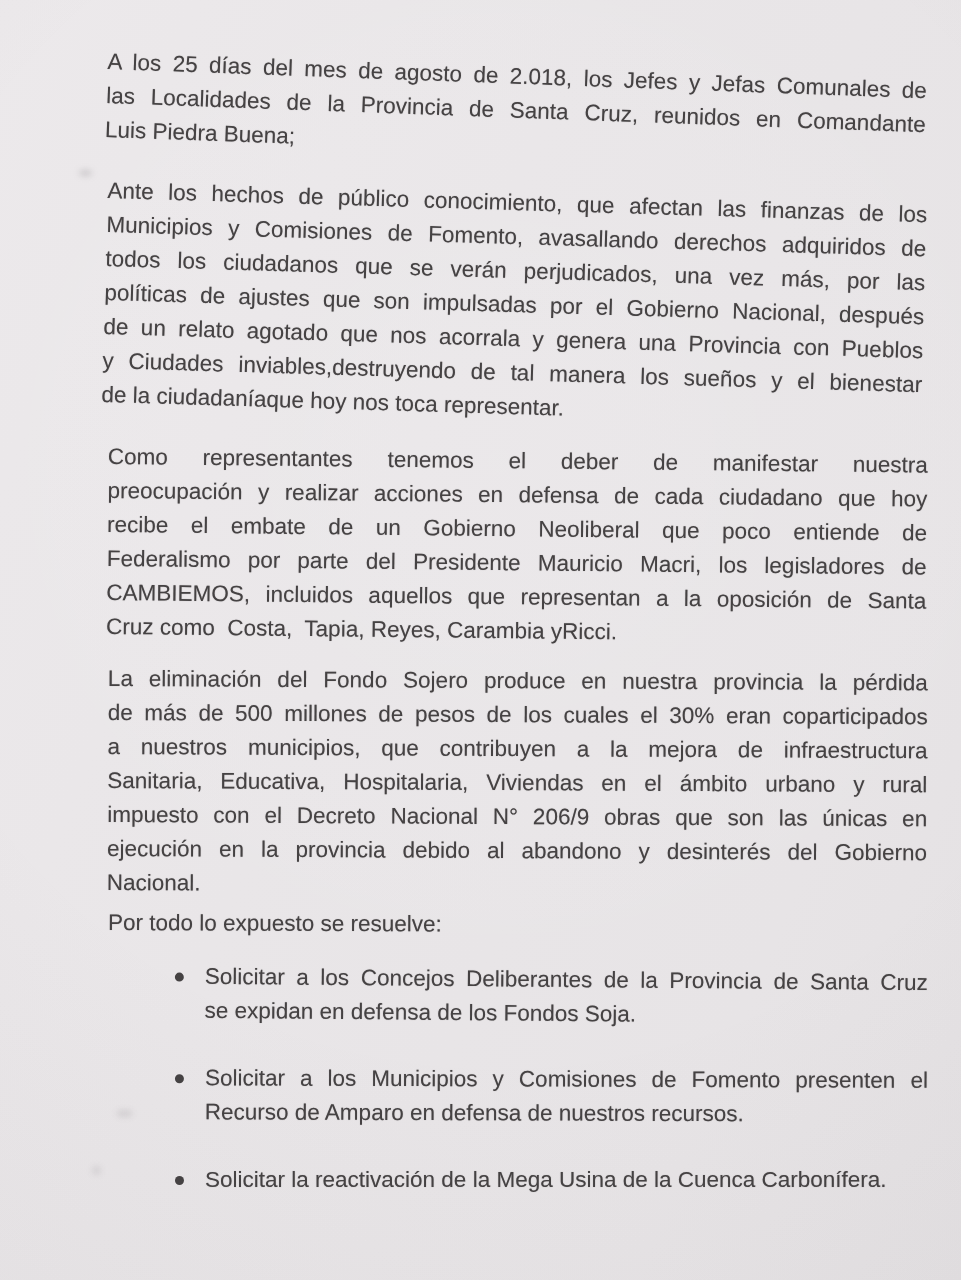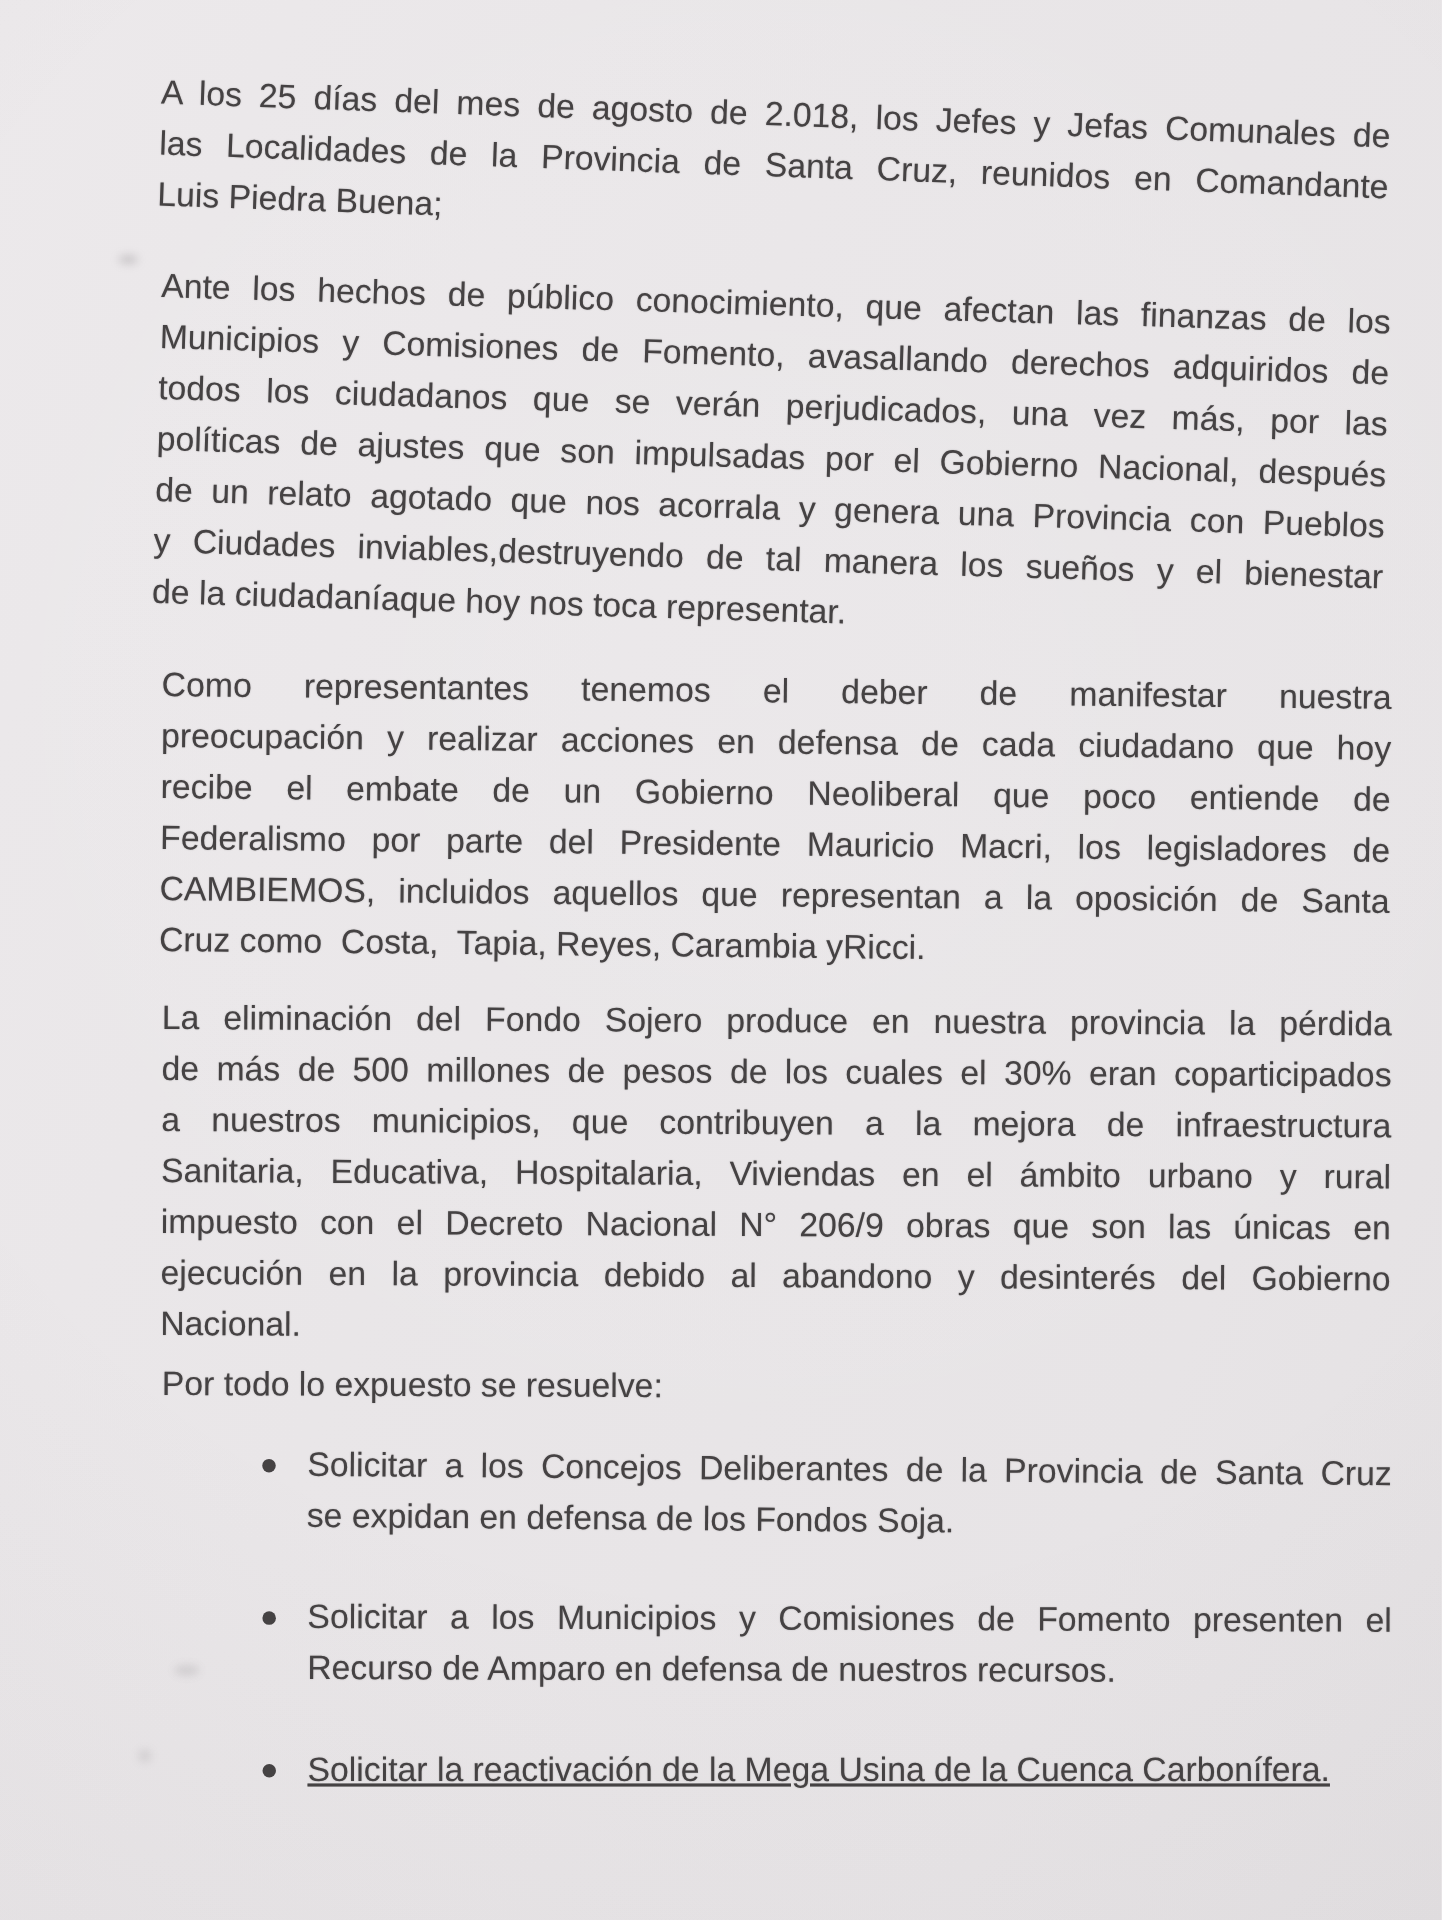--- a/index.html
+++ b/index.html
@@ -55,21 +55,21 @@
   .para, .bullet { transform-origin: 0 0; }
   .p1 { transform: rotate(2.05deg); margin-bottom: 27px; }
   .p2 { transform: rotate(1.70deg); margin-bottom: 28px; }
   .p3 { transform: rotate(0.60deg); margin-bottom: 18px; }
   .p4 { transform: rotate(0.30deg); margin-bottom: 6px;  }
   .p5 { transform: rotate(0.25deg); margin-bottom: 19px; }
 
   .bullet { display: flex; align-items: flex-start; }
   .b1 { transform: rotate(0.50deg); margin-bottom: 34px; }
   .b2 { transform: rotate(0.20deg); margin-bottom: 34px; }
-  .b3 { transform: rotate(0deg); text-decoration: underline; }
+  .b3 { transform: rotate(0deg); }
   .dot {
     flex: 0 0 auto;
     width: 9px;
     height: 9px;
     border-radius: 50%;
     background: #454243;
     margin: 13px 0 0 67px;
   }
   .btext { width: 723px; margin-left: 21px; }
 </style>

